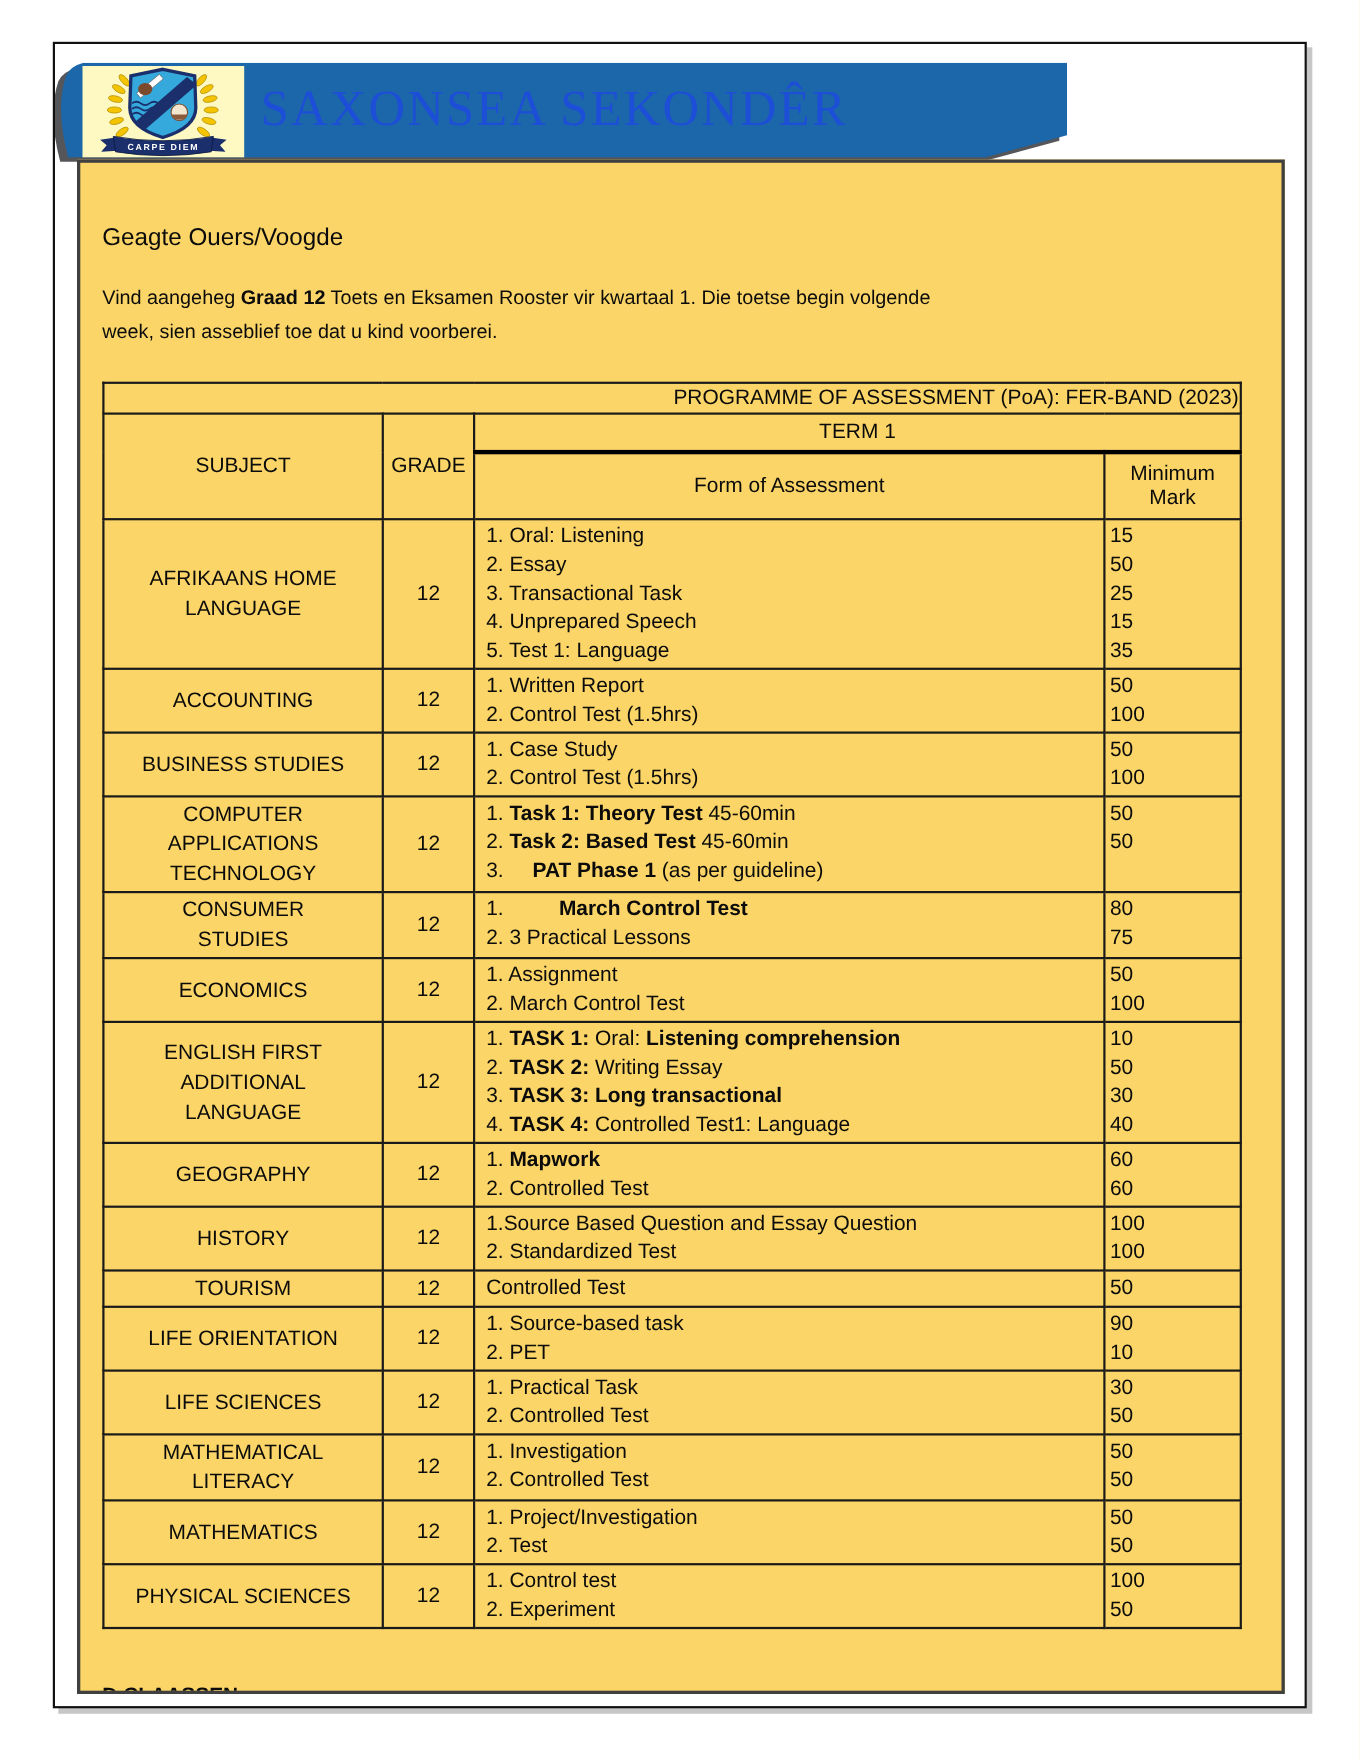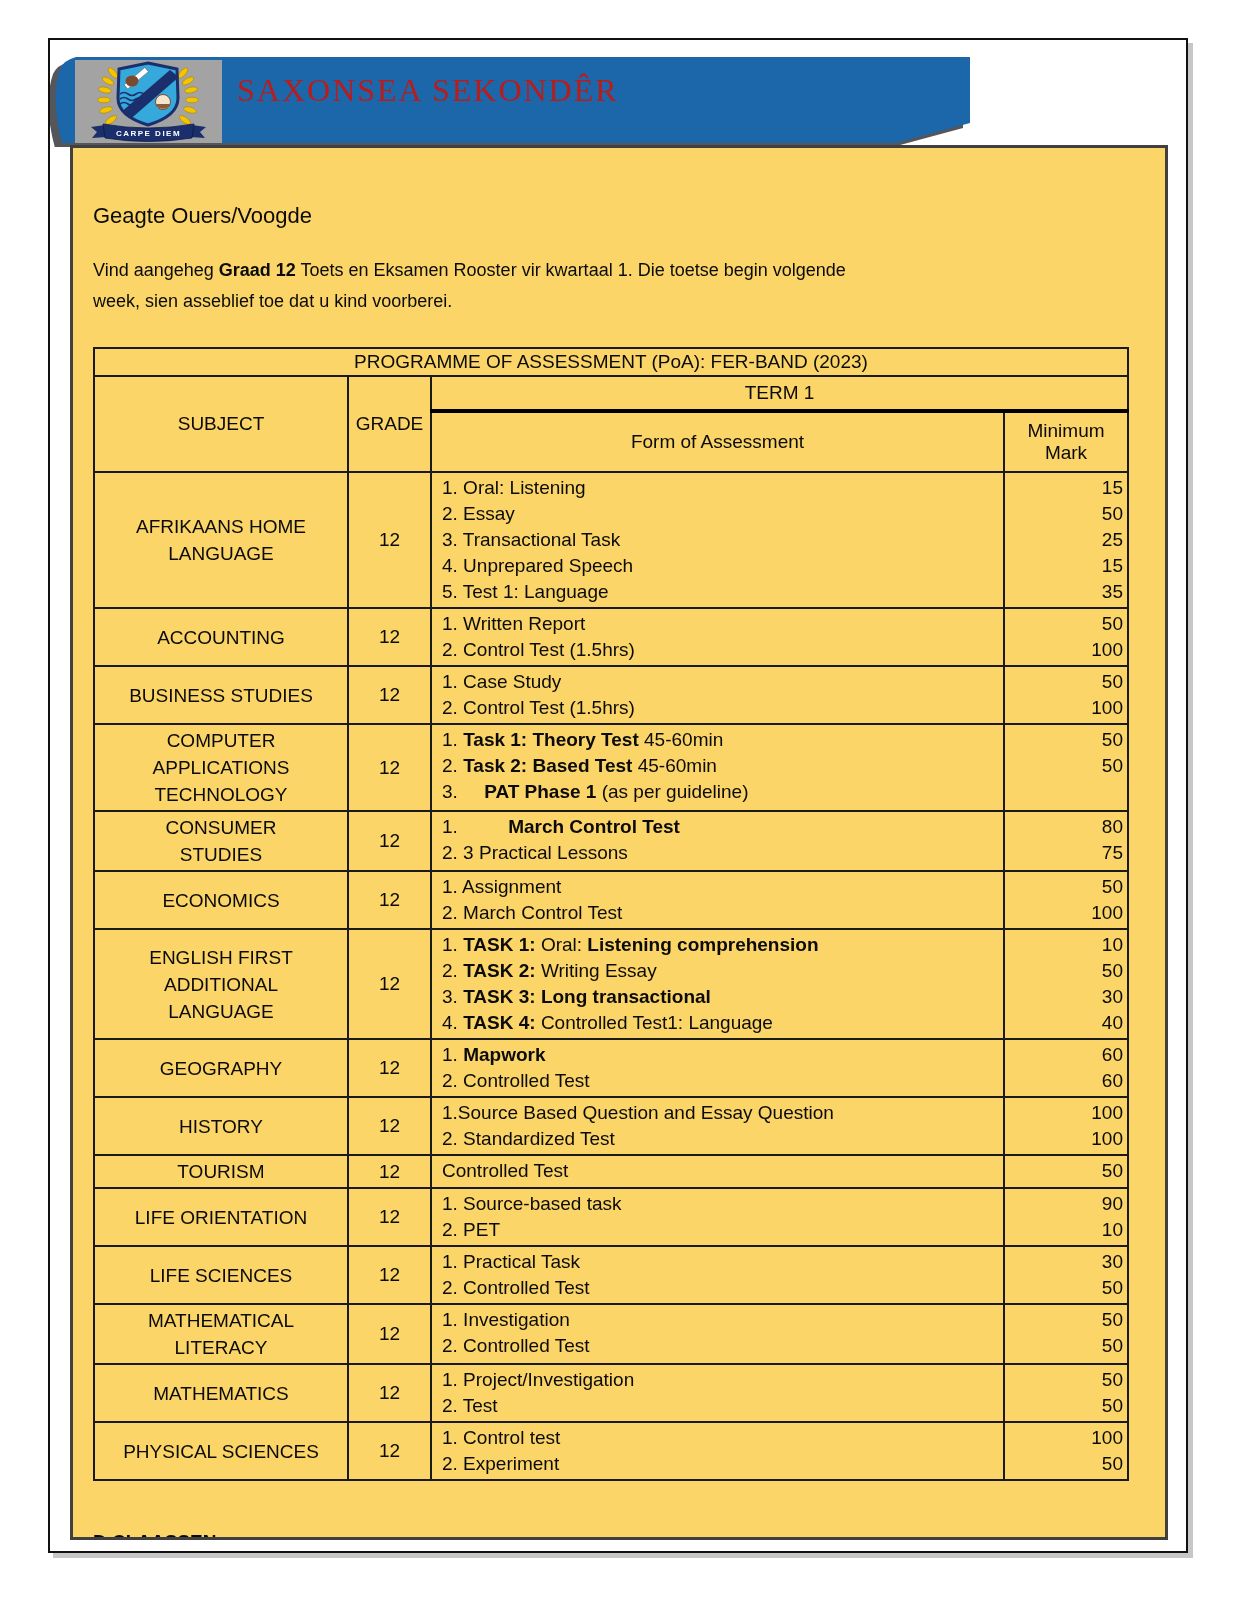--- a/index.html
+++ b/index.html
@@ -3,40 +3,40 @@
 <meta charset="utf-8">
 <style>
   html,body{margin:0;padding:0;background:#ffffff;}
   .page{position:relative;width:1236px;height:1600px;background:#ffffff;overflow:hidden;
         font-family:"Liberation Sans",sans-serif;color:#0b0b0b;}
   .outer-frame{position:absolute;left:48px;top:38px;width:1136px;height:1511px;
                border:2px solid #111;box-shadow:5px 5px 0 rgba(130,130,130,.45);z-index:0;}
   .banner-wrap{position:absolute;left:50px;top:57px;width:922px;height:90px;z-index:1;}
   .yellow-box{position:absolute;left:70px;top:145px;width:1092px;height:1389px;
               background:#FBD567;border:3px solid #404040;z-index:2;overflow:hidden;}
-  .logo-box{position:absolute;left:75px;top:60px;width:147px;height:83px;background:#a3a3a3;z-index:3;}
-  .school-title{position:absolute;left:237px;top:72px;z-index:3;color:#b91c1c;
-                font-family:"Liberation Serif",serif;font-size:32px;letter-spacing:2px;white-space:nowrap;}
+  .logo-box{position:absolute;left:75px;top:60px;width:147px;height:83px;background:#fef9c3;z-index:3;}
+  .school-title{position:absolute;left:237px;top:72px;z-index:3;color:#1d4ed8;
+                font-family:"Liberation Serif",serif;font-size:46px;letter-spacing:2px;white-space:nowrap;}
   .salutation{margin:55px 0 0 20px;font-size:22px;}
   .letter-body{margin:26px 20px 0 20px;font-size:18px;line-height:31px;max-width:1030px;}
   .bold{font-weight:bold;}
   table.poa{border-collapse:collapse;margin:30px 0 0 20px;table-layout:fixed;width:1034px;
             font-size:19px;}
   table.poa td,table.poa th{border:2px solid #1a1a1a;font-weight:400;}
   .col-subject{width:254px;}
   .col-grade{width:83px;}
   .col-form{width:573px;}
   .col-mark{width:124px;}
-  .t-title{height:24px;text-align:center;}
+  .t-title{height:24px;text-align:right;}
   .t-term{height:30px;text-align:center;border-bottom:4px solid #000 !important;}
   .t-colhead{height:56px;text-align:center;vertical-align:middle;}
   td.subject-cell{text-align:center;vertical-align:middle;font-weight:bold;padding:2px 28px;line-height:27px;border-radius:27px;}
   td.grade-cell{text-align:center;vertical-align:middle;}
   td.assessment-cell{vertical-align:top;padding:2px 8px 2px 10px;}
-  td.mark-cell{vertical-align:top;text-align:right;padding:2px 4px;}
+  td.mark-cell{vertical-align:top;text-align:left;padding:2px 4px;}
   .assess-line,.mark-line{line-height:26px;min-height:26px;white-space:nowrap;}
   .signature-name{margin:50px 0 0 20px;font-size:19px;font-weight:bold;}
 </style>
 </head>
 <body>
 
 <div class="page">
 
   <div class="outer-frame"></div>
 

